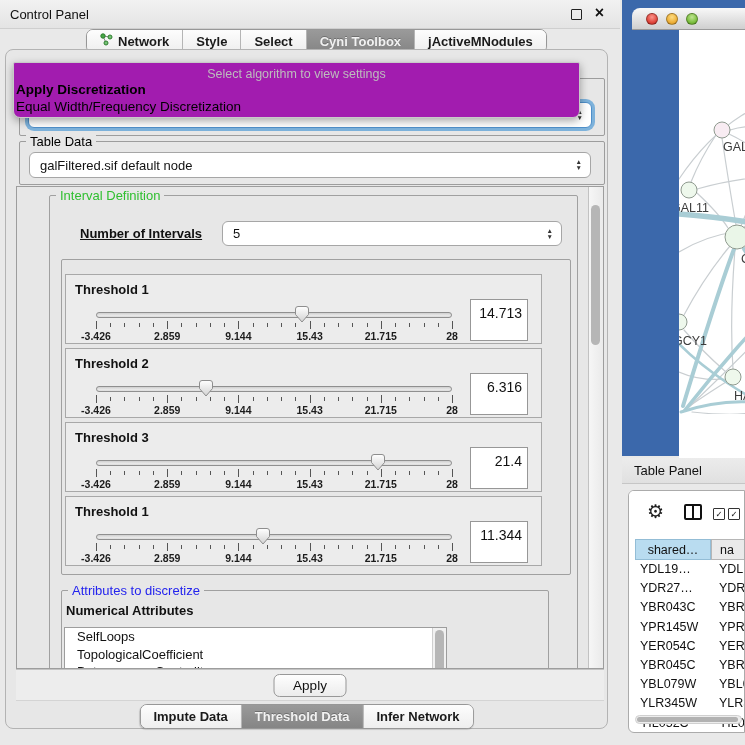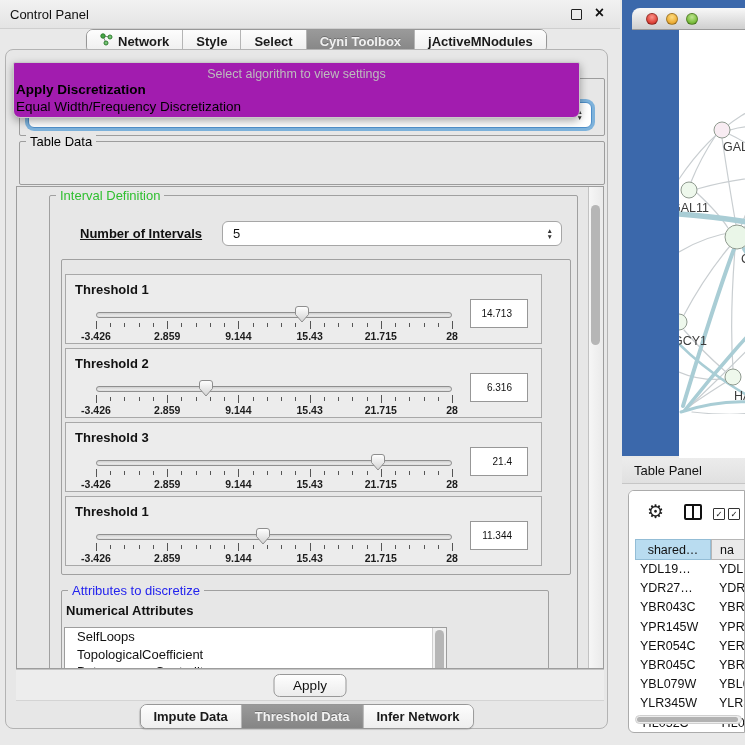--- a/index.html
+++ b/index.html
@@ -56,22 +56,22 @@
   .th-panel{position:relative;width:477px;height:70px;background:#ececec;border:1px solid #a8a8a8;margin:0 0 4px 3px;box-sizing:border-box;}
   .th-label{position:absolute;left:9px;top:7px;font-size:13px;font-weight:bold;color:#111;}
   .slider-row{position:absolute;left:28px;top:32px;width:360px;height:34px;}
   .track{position:absolute;left:2px;right:2px;top:5px;height:6px;border:1px solid #8f8f8f;border-radius:4px;background:linear-gradient(#cfcfcf,#e8e8e8 60%,#dcdcdc);box-sizing:border-box;}
   .thumb-sl{position:absolute;top:-1px;width:14px;height:17px;transform:translateX(-50%);}
   .ticks{position:absolute;left:2px;right:2px;top:14px;height:8px;}
   .tick{position:absolute;top:2px;width:1px;height:4px;background:#555;}
   .tick.major{top:0;height:8px;}
   .scale-row{position:absolute;left:2px;right:2px;top:23px;height:12px;}
   .scale-lbl{position:absolute;transform:translateX(-50%);font-size:10.5px;font-weight:bold;color:#1c1c1c;white-space:nowrap;}
-  .val-box{position:absolute;right:13px;top:24px;width:58px;height:29px;background:#fff;border:1px solid #979797;box-sizing:border-box;
-           font-size:10px;color:#111;text-align:right;line-height:27px;padding-right:15px;}
+  .val-box{position:absolute;right:13px;top:24px;width:58px;height:42px;background:#fff;border:1px solid #979797;box-sizing:border-box;
+           font-size:14px;color:#111;text-align:right;line-height:27px;padding-right:5px;}
 
   
   .attr-sub{position:absolute;left:4px;top:12px;font-size:13px;font-weight:bold;color:#111;}
   .attr-list{position:absolute;left:2px;top:36px;width:383px;height:56px;background:#fff;border:1px solid #9d9d9d;overflow:hidden;box-sizing:border-box;}
   .attr-item{font-size:13px;color:#111;line-height:17.5px;padding-left:12px;white-space:nowrap;}
   .attr-vsb{position:absolute;right:0;top:0;bottom:0;width:13px;background:#f1f1f1;border-left:1px solid #cfcfcf;}
   .attr-vsb .thumb{position:absolute;left:2px;top:2px;width:9px;height:46px;border-radius:5px;background:#b6b6b6;}
 
   
   .apply-row{left:10px;top:668px;width:588px;height:32px;background:#ededed;border-top:1px solid #c3c3c3;border-bottom:1px solid #d4d4d4;box-sizing:border-box;}
@@ -158,20 +158,24 @@
 
   <div class="groupbox" style="left:13px;top:28px;width:584px;height:56px;">
     <span class="gb-title">Discretization Algorithm</span>
   </div>
   <div class="combo focusring" style="left:22px;top:52px;width:564px;height:26px;">
     <span class="stepper">▲<br>▼</span>
   </div>
 
   <div class="groupbox" style="left:13px;top:91px;width:584px;height:42px;">
     <span class="gb-title">Table Data</span>
+    <div class="combo" style="left:9px;top:10px;width:562px;height:26px;">
+      <span class="combo-val">galFiltered.sif default node</span>
+      <span class="stepper">▲<br>▼</span>
+    </div>
   </div>
 
   <div class="scroll-area abs" style="left:10px;top:136px;">
 
     <div class="groupbox" style="left:32px;top:8px;width:527px;height:560px;border-color:#a0a0a0;">
       <span class="gb-title title-green">Interval Definition</span>
 
       <span class="spin-label" style="left:30px;top:30px;text-decoration:underline;">Number of Intervals</span>
       <div class="combo" style="left:172px;top:25px;width:340px;height:25px;">
         <span class="combo-val">5</span>

